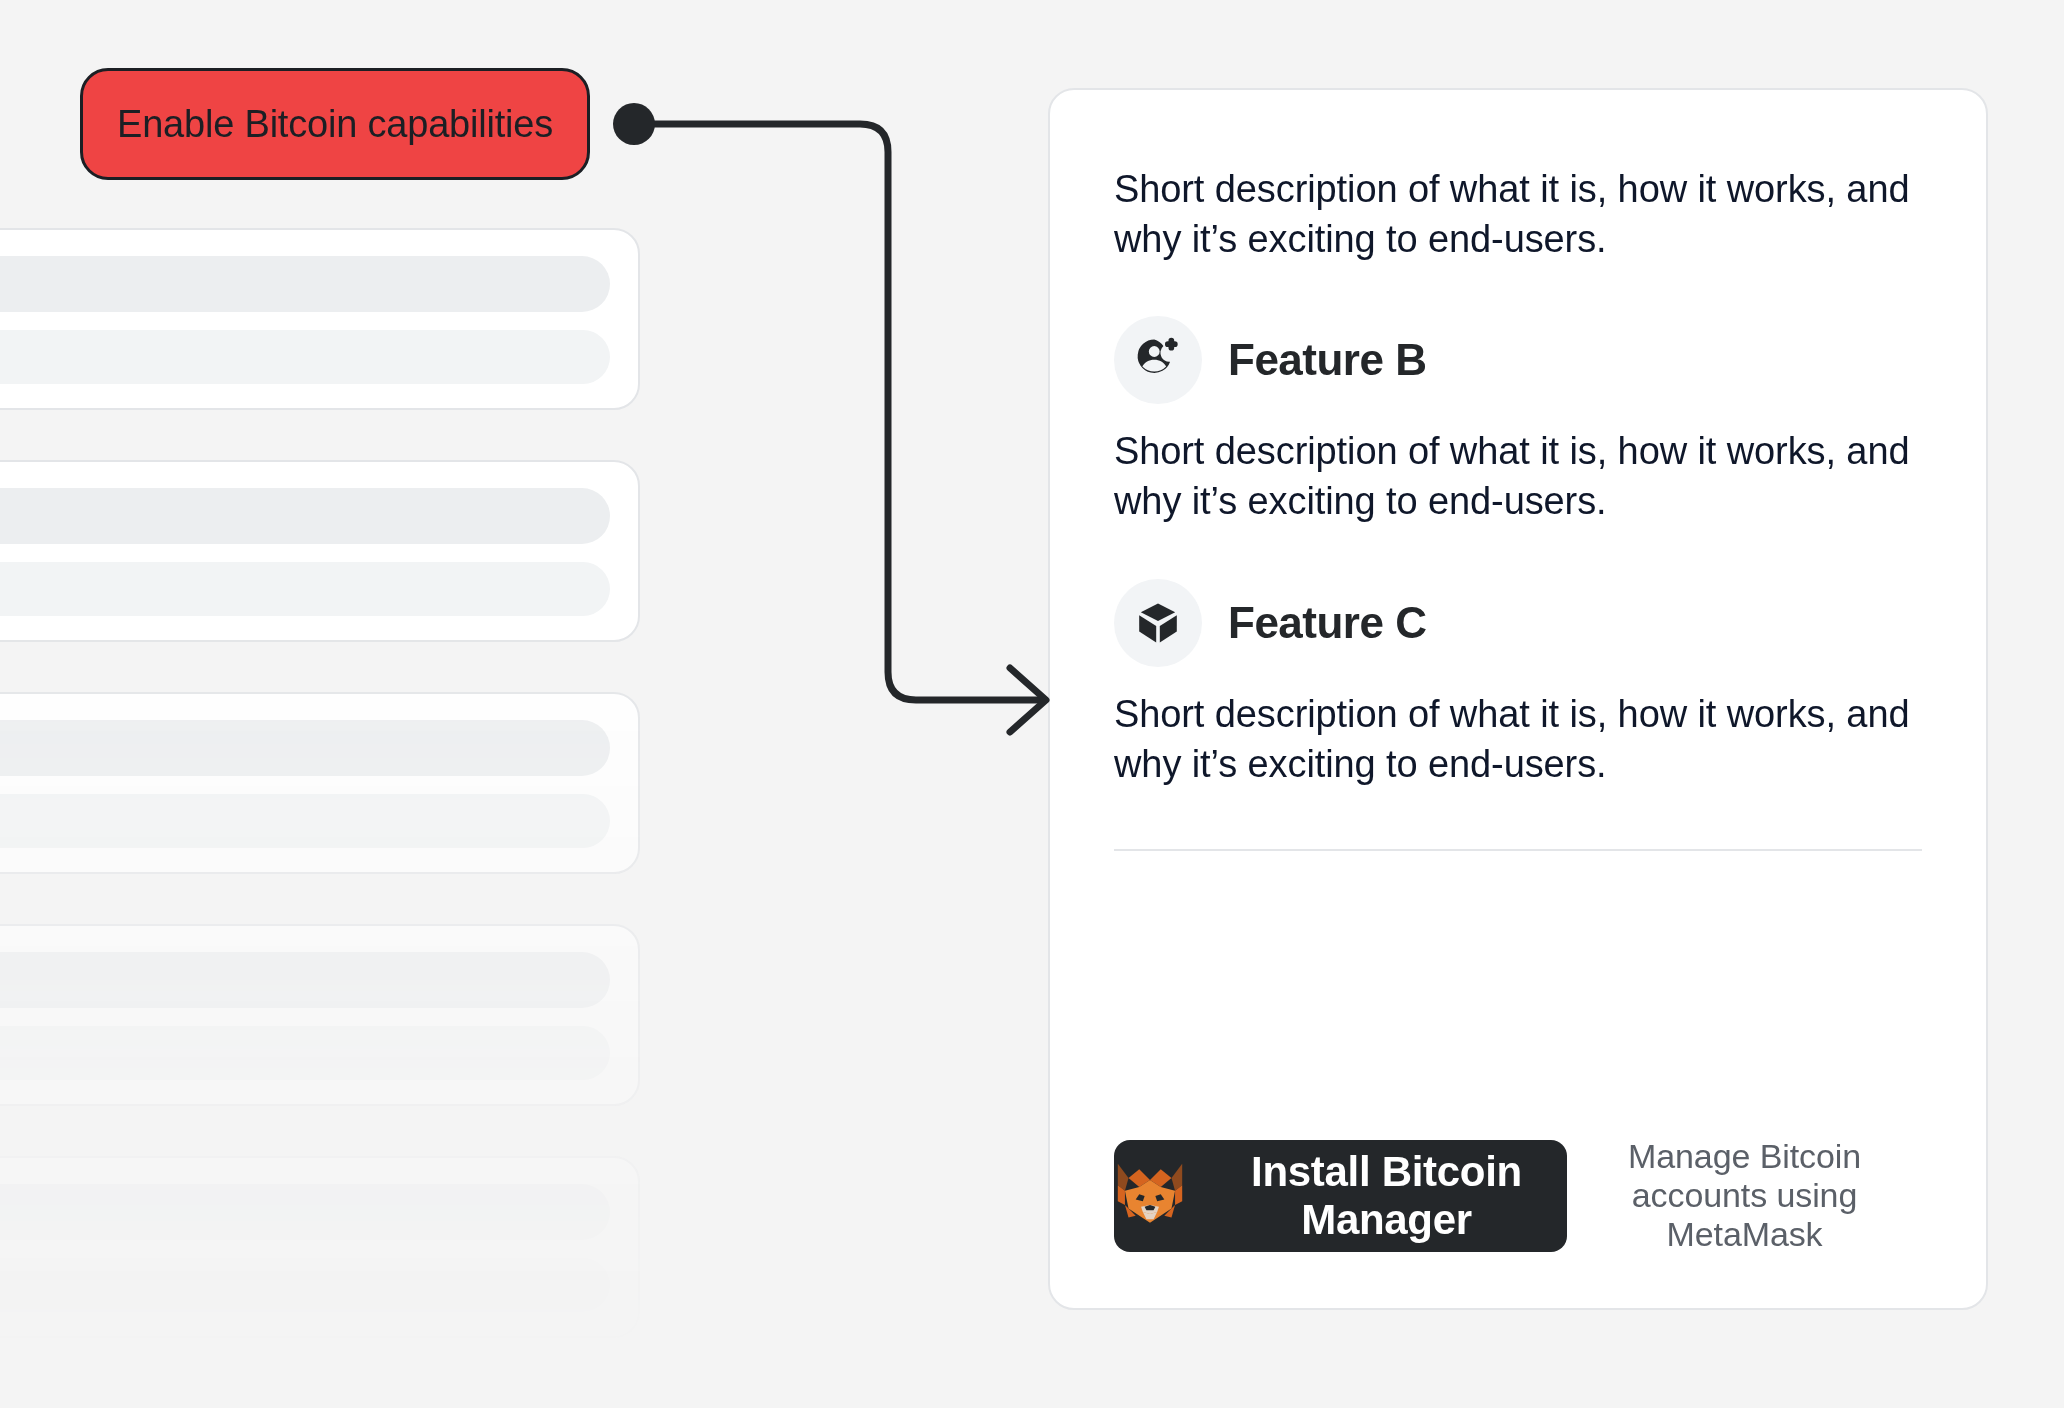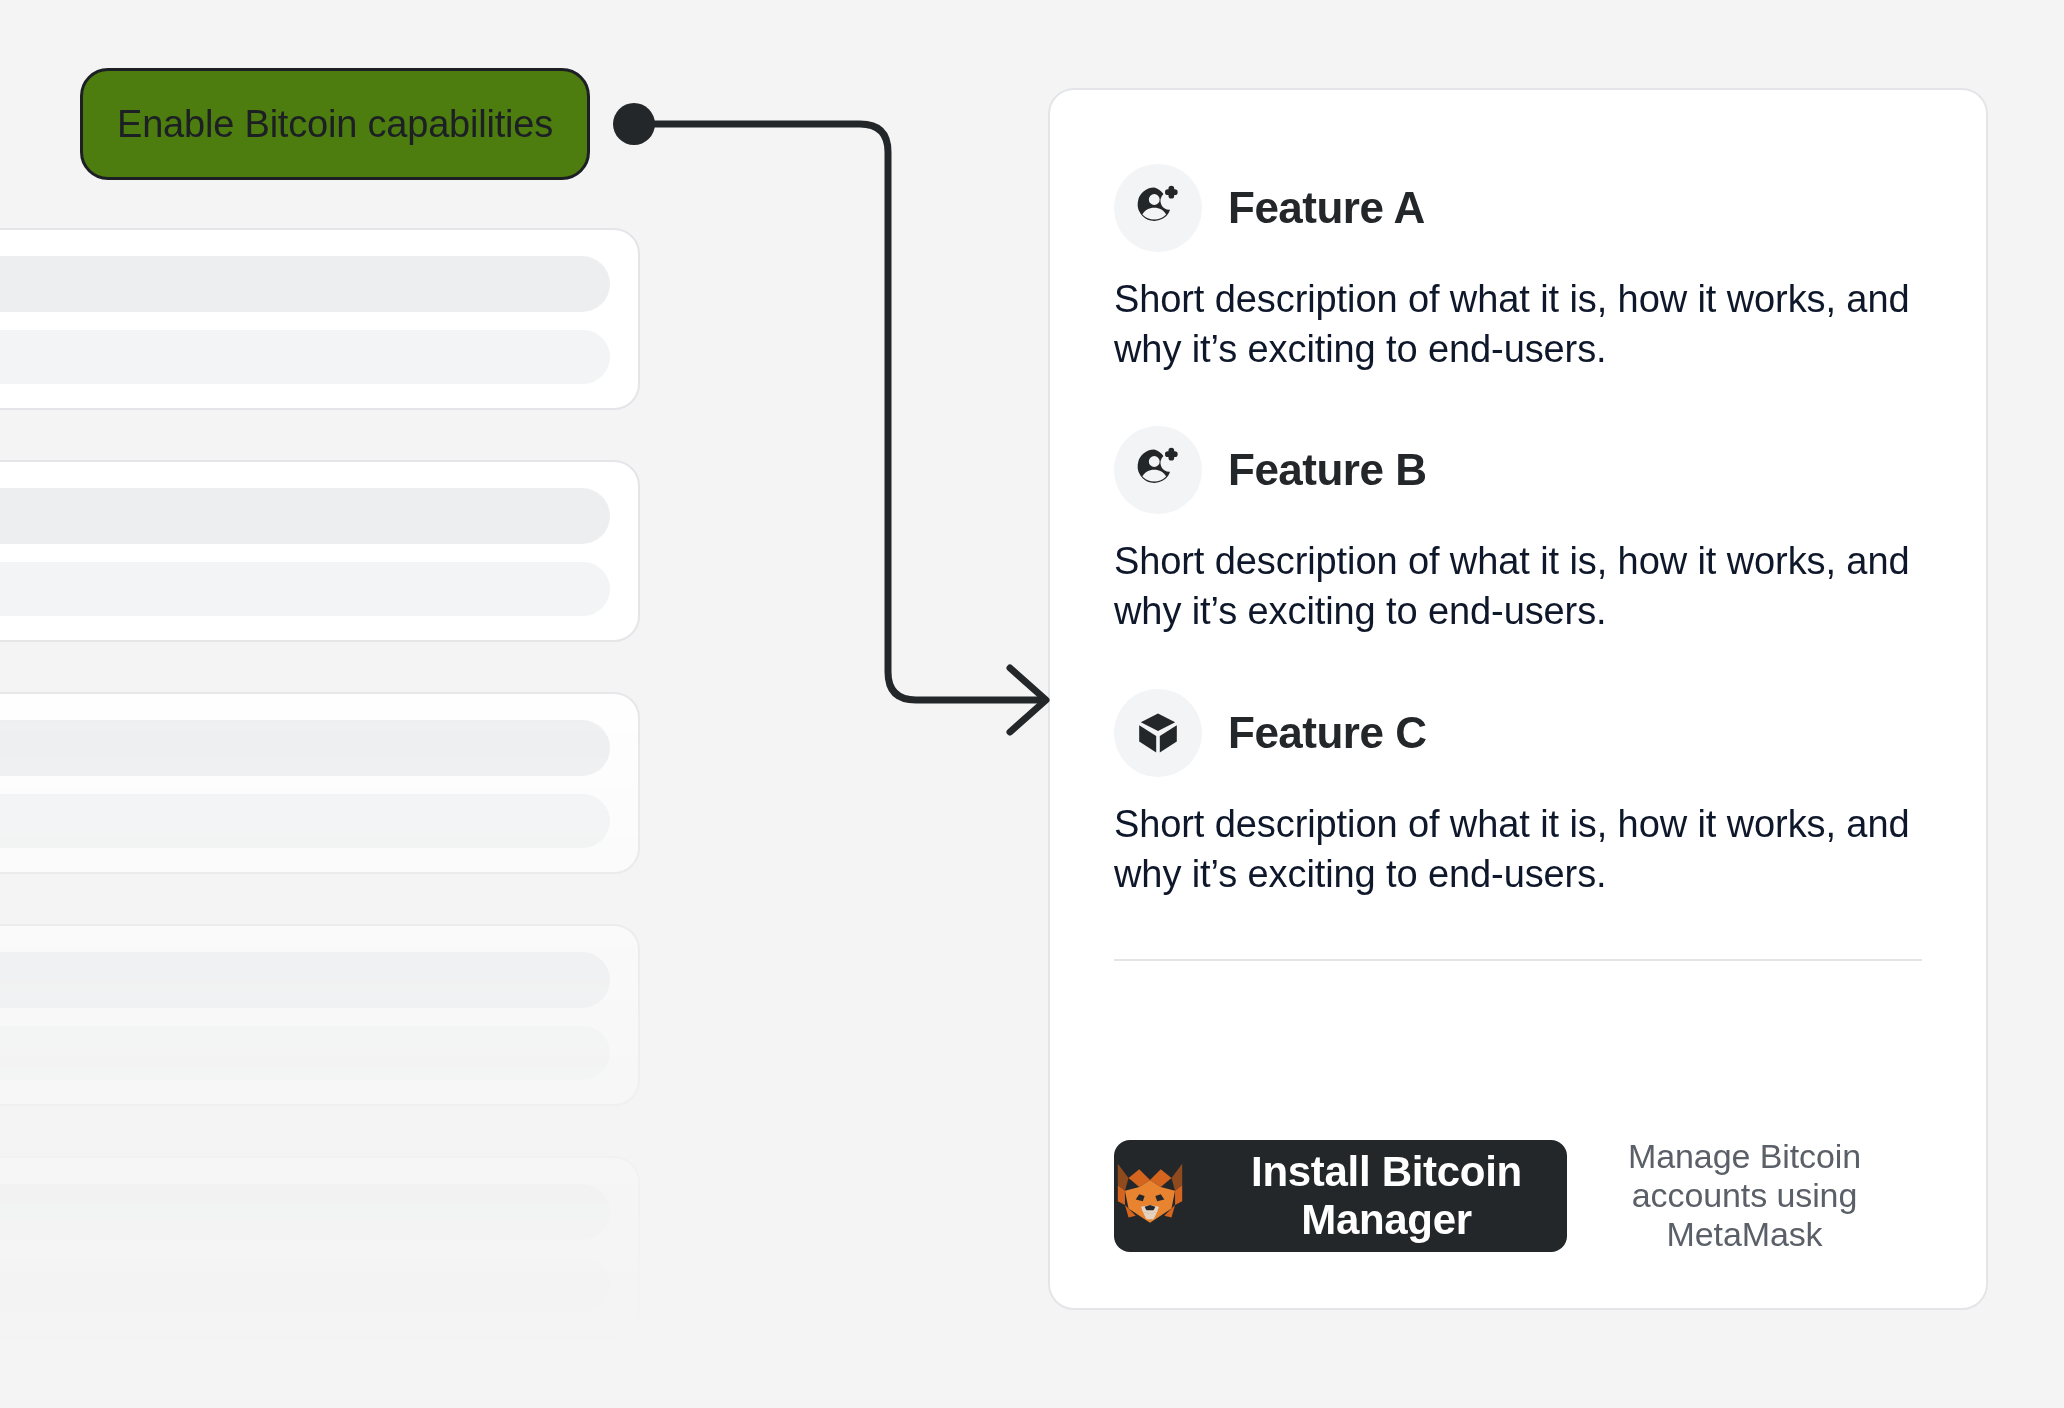--- a/index.html
+++ b/index.html
@@ -54,21 +54,21 @@
 
   
   .annotation-pill {
     position: absolute;
     left: 80px;
     top: 68px;
     height: 112px;
     padding: 0 34px;
     display: flex;
     align-items: center;
-    background: #4d7c0f;
+    background: #ef4444;
     border: 3px solid #1c1f24;
     border-radius: 28px;
     z-index: 6;
   }
   .annotation-pill .pill-label {
     font-size: 38px;
     font-weight: 500;
     color: #1c1f24;
     letter-spacing: -0.2px;
     white-space: nowrap;
@@ -220,29 +220,20 @@
   <path d="M 634 124 H 860 Q 888 124 888 152 V 672 Q 888 700 916 700 H 1044" fill="none" stroke="#24272a" stroke-width="7" stroke-linecap="round" stroke-linejoin="round"></path>
   <path d="M 1010 668 L 1046 700 L 1010 732" fill="none" stroke="#24272a" stroke-width="7" stroke-linecap="round" stroke-linejoin="round"></path>
   <circle cx="634" cy="124" r="21" fill="#24272a"></circle>
 </svg>
 
 <div class="feature-card">
 
   <div class="features-section">
 
     <div class="feature-block">
-      <div class="feature-head">
-        <span class="feature-icon-wrap">
-          <svg width="50" height="50" viewBox="0 0 24 24" fill="#24272a">
-            <path d="M10.2 2.2a8 8 0 1 0 7.6 10.6 4.4 4.4 0 0 1-4.1-2.1 4.4 4.4 0 0 1 .9-5.4A8 8 0 0 0 10.2 2.2Zm0 3.1a2.6 2.6 0 1 1 0 5.2 2.6 2.6 0 0 1 0-5.2Zm0 6.6c2.5 0 4.7 1.3 5.7 3.2a7.9 7.9 0 0 1-11.4 0c1-1.9 3.2-3.2 5.7-3.2Z"></path>
-            <path d="M18.4 2.1c.35 0 .63.28.63.63v1.04h1.04a.63.63 0 0 1 0 1.26h-1.04v1.04a.63.63 0 0 1-1.26 0V5.03h-1.04a.63.63 0 0 1 0-1.26h1.04V2.73c0-.35.28-.63.63-.63Z" stroke="#24272a" stroke-width="1.5" stroke-linejoin="round"></path>
-          </svg>
-        </span>
-        <span class="feature-title">Feature A</span>
-      </div>
       <div class="feature-desc">Short description of what it is, how it works, and why it’s exciting to end-users.</div>
     </div>
 
     <div class="feature-block">
       <div class="feature-head">
         <span class="feature-icon-wrap">
           <svg width="50" height="50" viewBox="0 0 24 24" fill="#24272a">
             <path d="M10.2 2.2a8 8 0 1 0 7.6 10.6 4.4 4.4 0 0 1-4.1-2.1 4.4 4.4 0 0 1 .9-5.4A8 8 0 0 0 10.2 2.2Zm0 3.1a2.6 2.6 0 1 1 0 5.2 2.6 2.6 0 0 1 0-5.2Zm0 6.6c2.5 0 4.7 1.3 5.7 3.2a7.9 7.9 0 0 1-11.4 0c1-1.9 3.2-3.2 5.7-3.2Z"></path>
             <path d="M18.4 2.1c.35 0 .63.28.63.63v1.04h1.04a.63.63 0 0 1 0 1.26h-1.04v1.04a.63.63 0 0 1-1.26 0V5.03h-1.04a.63.63 0 0 1 0-1.26h1.04V2.73c0-.35.28-.63.63-.63Z" stroke="#24272a" stroke-width="1.5" stroke-linejoin="round"></path>
           </svg>

